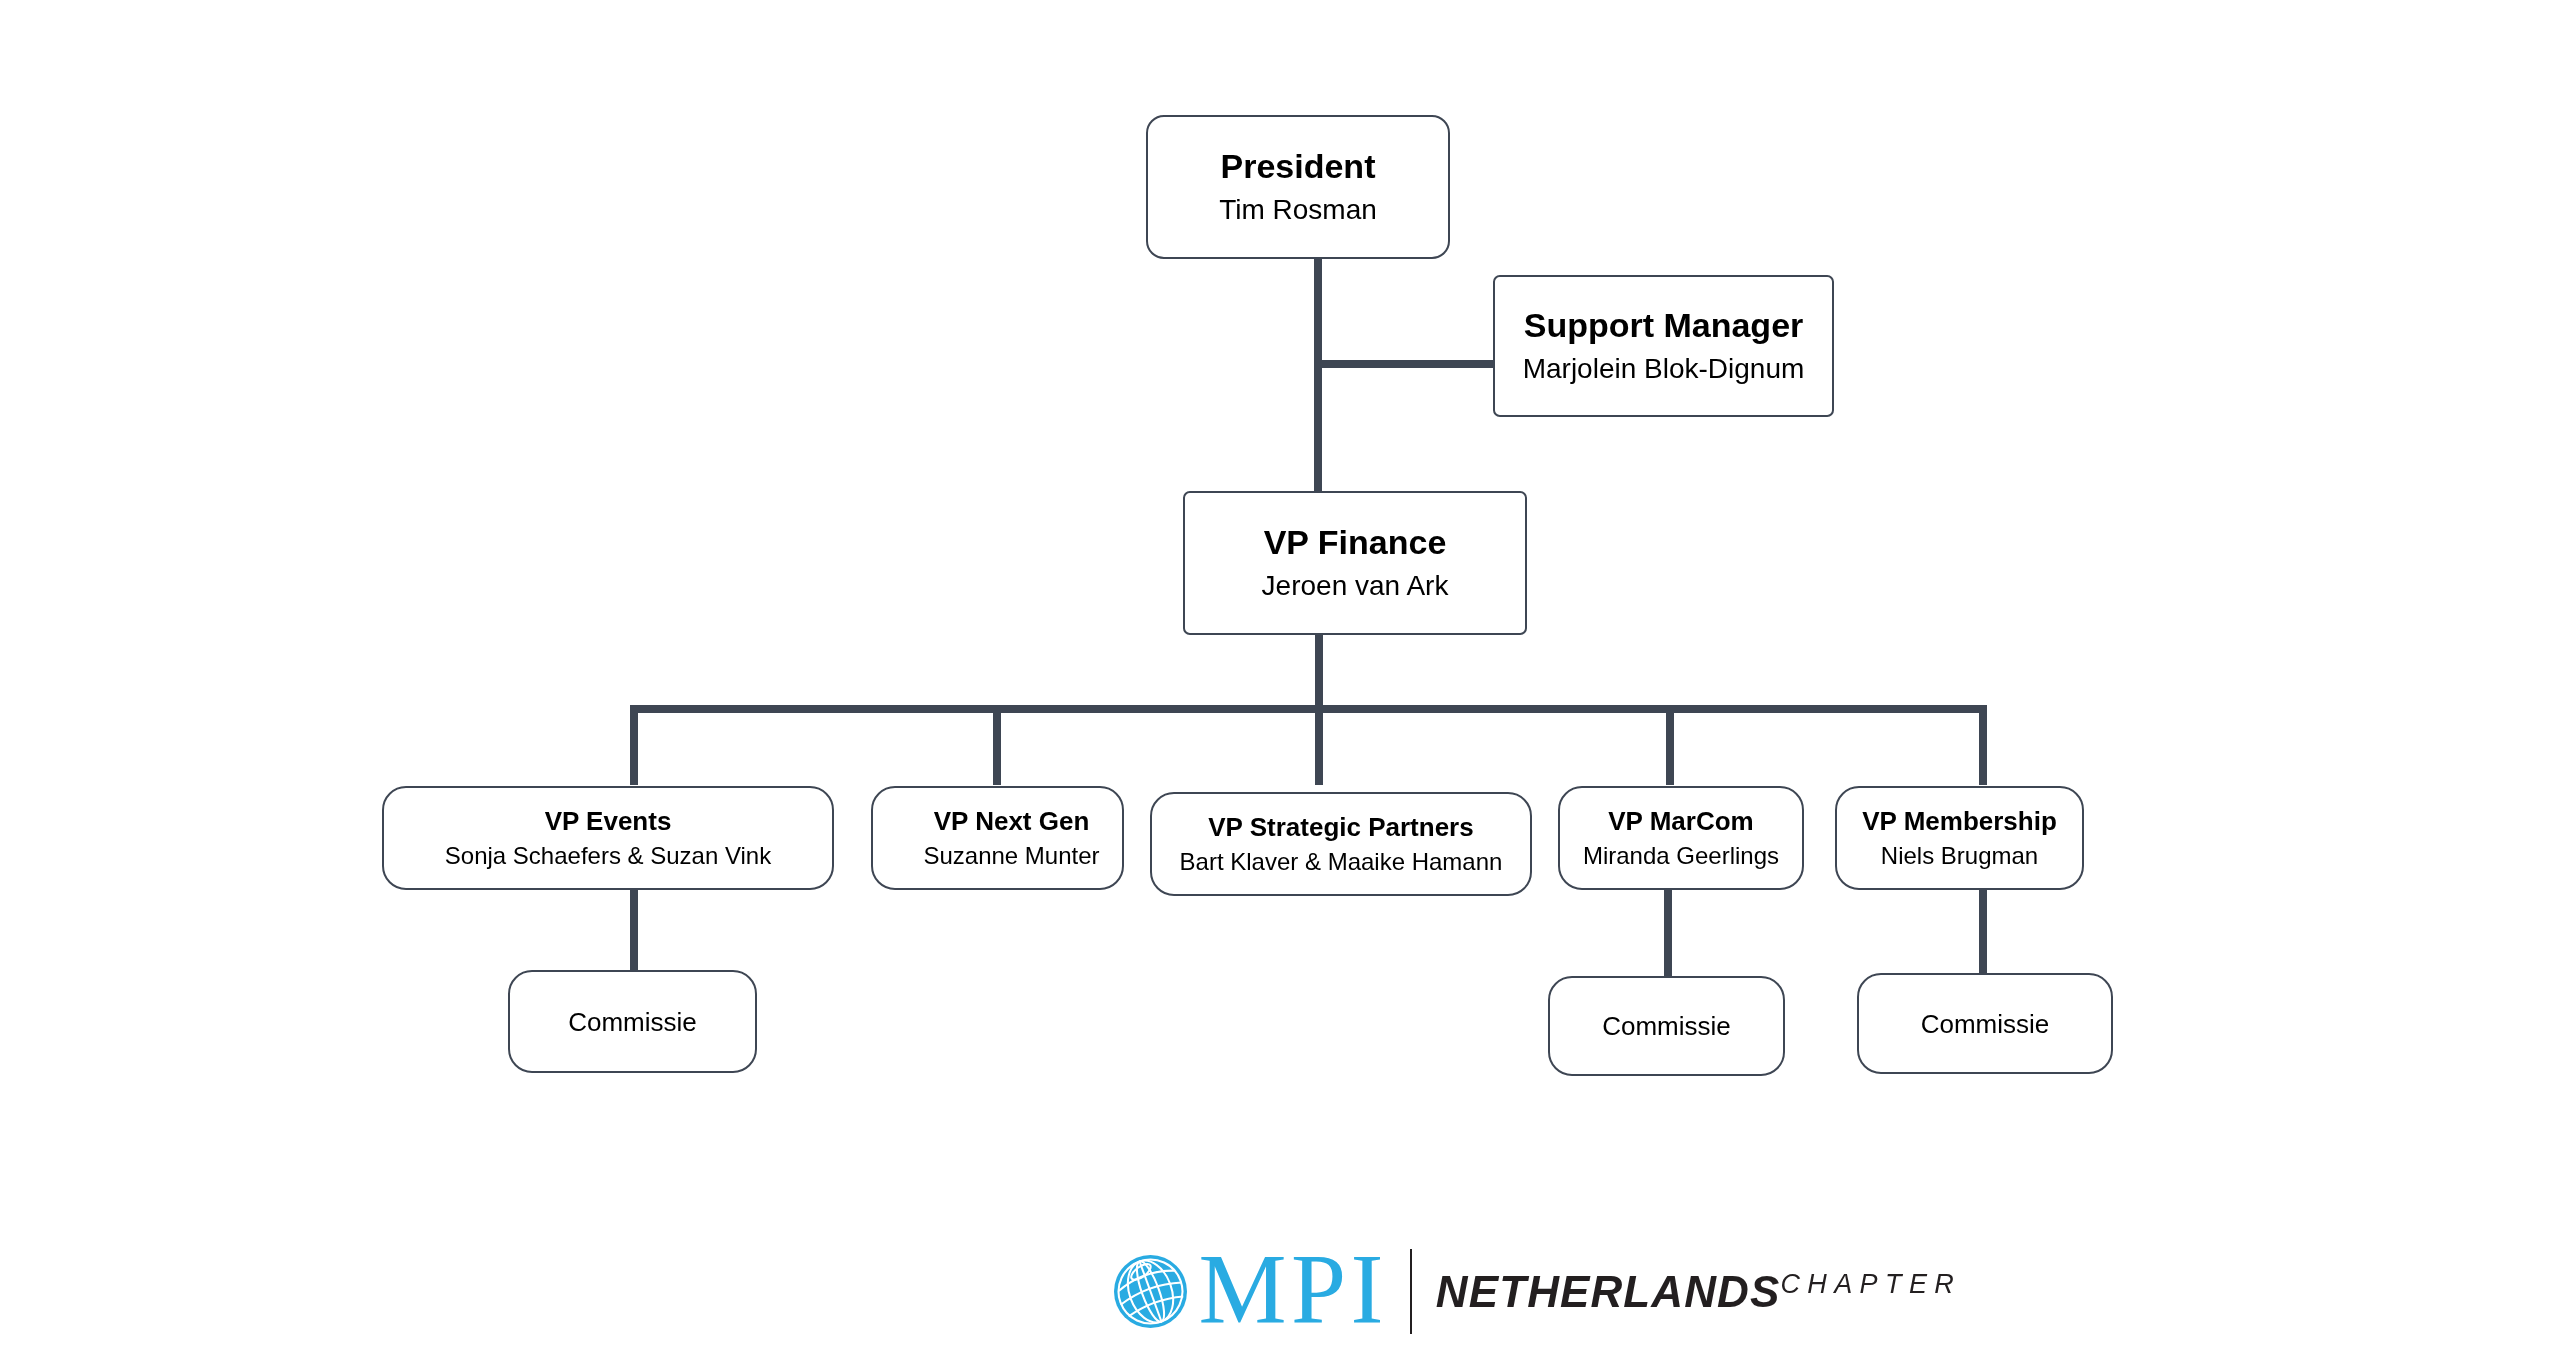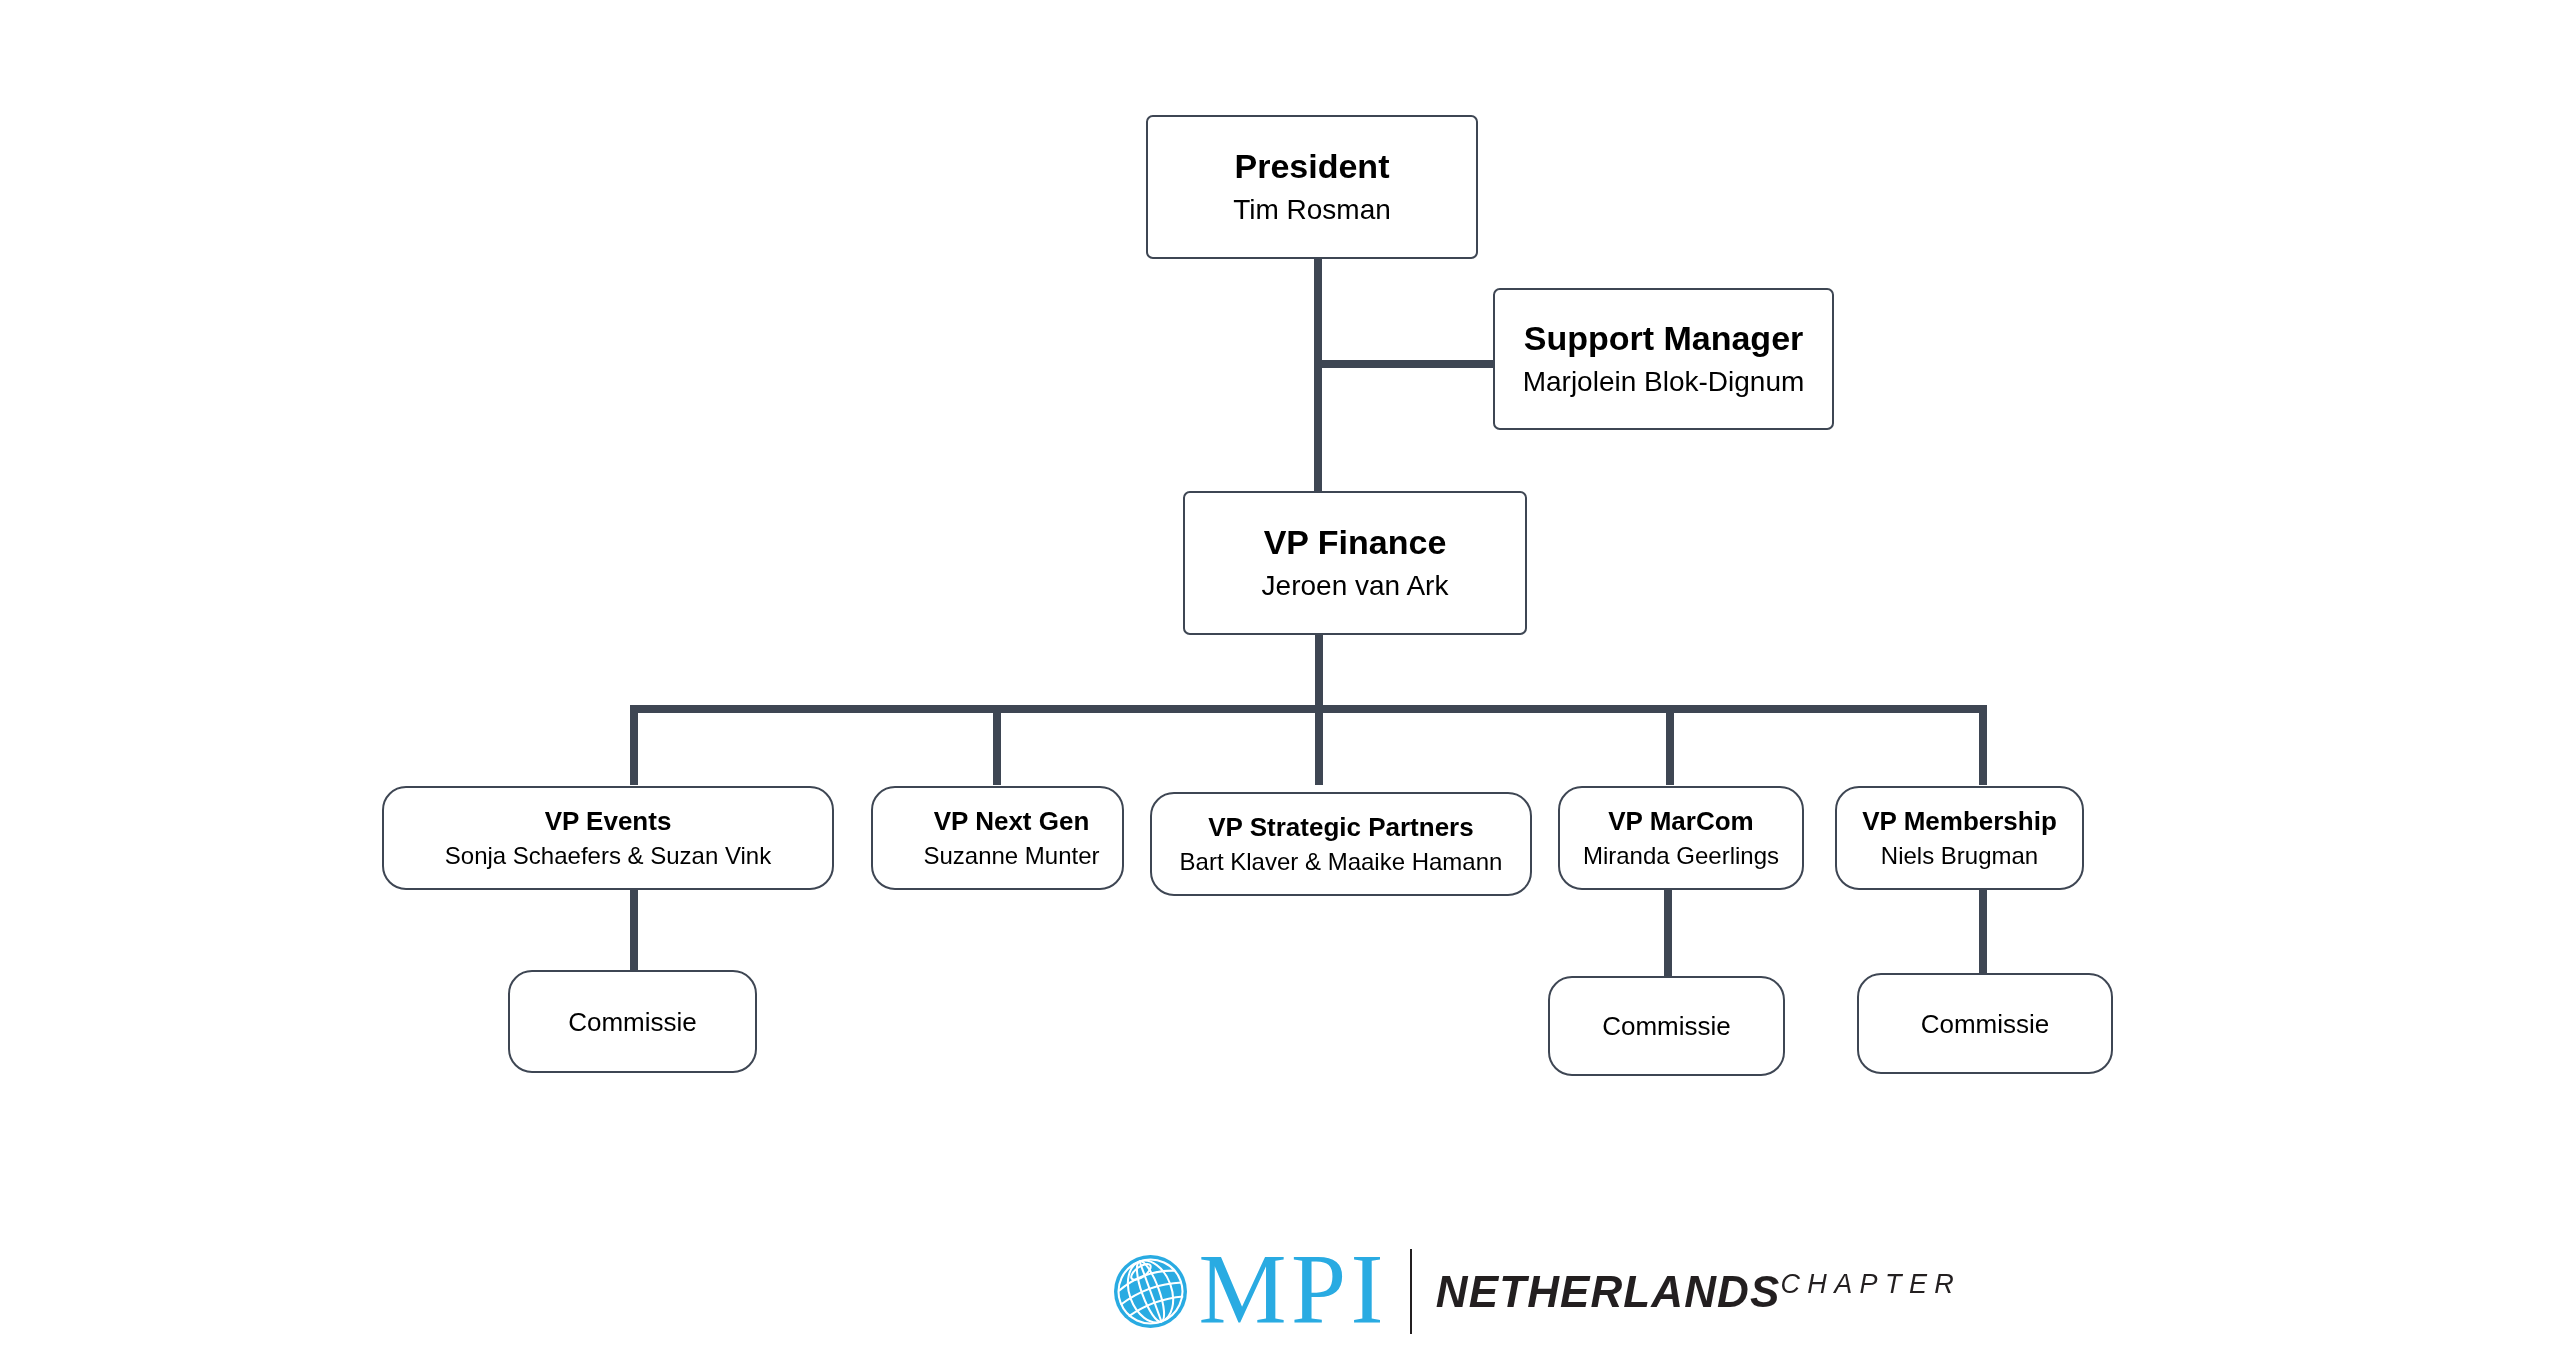--- a/index.html
+++ b/index.html
@@ -37,22 +37,22 @@
     color: #000000;
   }
   .node.small { border-width: 2.3px; border-radius: 24px; }
   .node.big .node-title   { font-size: 34px; font-weight: bold; line-height: 45px; }
   .node.big .node-person  { font-size: 28px; line-height: 42px; }
   .node.small .node-title { font-size: 26px; font-weight: bold; line-height: 35px; }
   .node.small .node-person{ font-size: 24px; line-height: 34px; }
   .node.commissie .node-title { font-size: 26px; font-weight: normal; line-height: 32px; }
 
   
-  #node-president  { left: 1146px; top: 115px;  width: 332px; height: 144px; }
-  #node-support    { left: 1493px; top: 288px;  width: 341px; height: 142px; text-align: right; }
+  #node-president  { left: 1146px; top: 115px;  width: 304px; height: 144px; border-radius: 18px; }
+  #node-support    { left: 1493px; top: 275px;  width: 341px; height: 142px; text-align: right; }
   #node-finance    { left: 1183px; top: 491px;  width: 344px; height: 144px; }
   #node-events     { left: 382px;  top: 786px; width: 452px; height: 104px; }
   #node-nextgen    { left: 871px; top: 786px; width: 253px; height: 104px; padding-left: 28px; }
   #node-strategic  { left: 1150px; top: 792px; width: 382px; height: 104px; }
   #node-marcom     { left: 1558px; top: 786px; width: 246px; height: 104px; }
   #node-membership { left: 1835px; top: 786px; width: 249px; height: 104px; }
   #node-commissie-events     { left: 508px;  top: 970px; width: 249px; height: 103px; }
   #node-commissie-marcom     { left: 1548px; top: 976px; width: 237px; height: 100px; }
   #node-commissie-membership { left: 1857px; top: 973px; width: 256px; height: 101px; }
 

